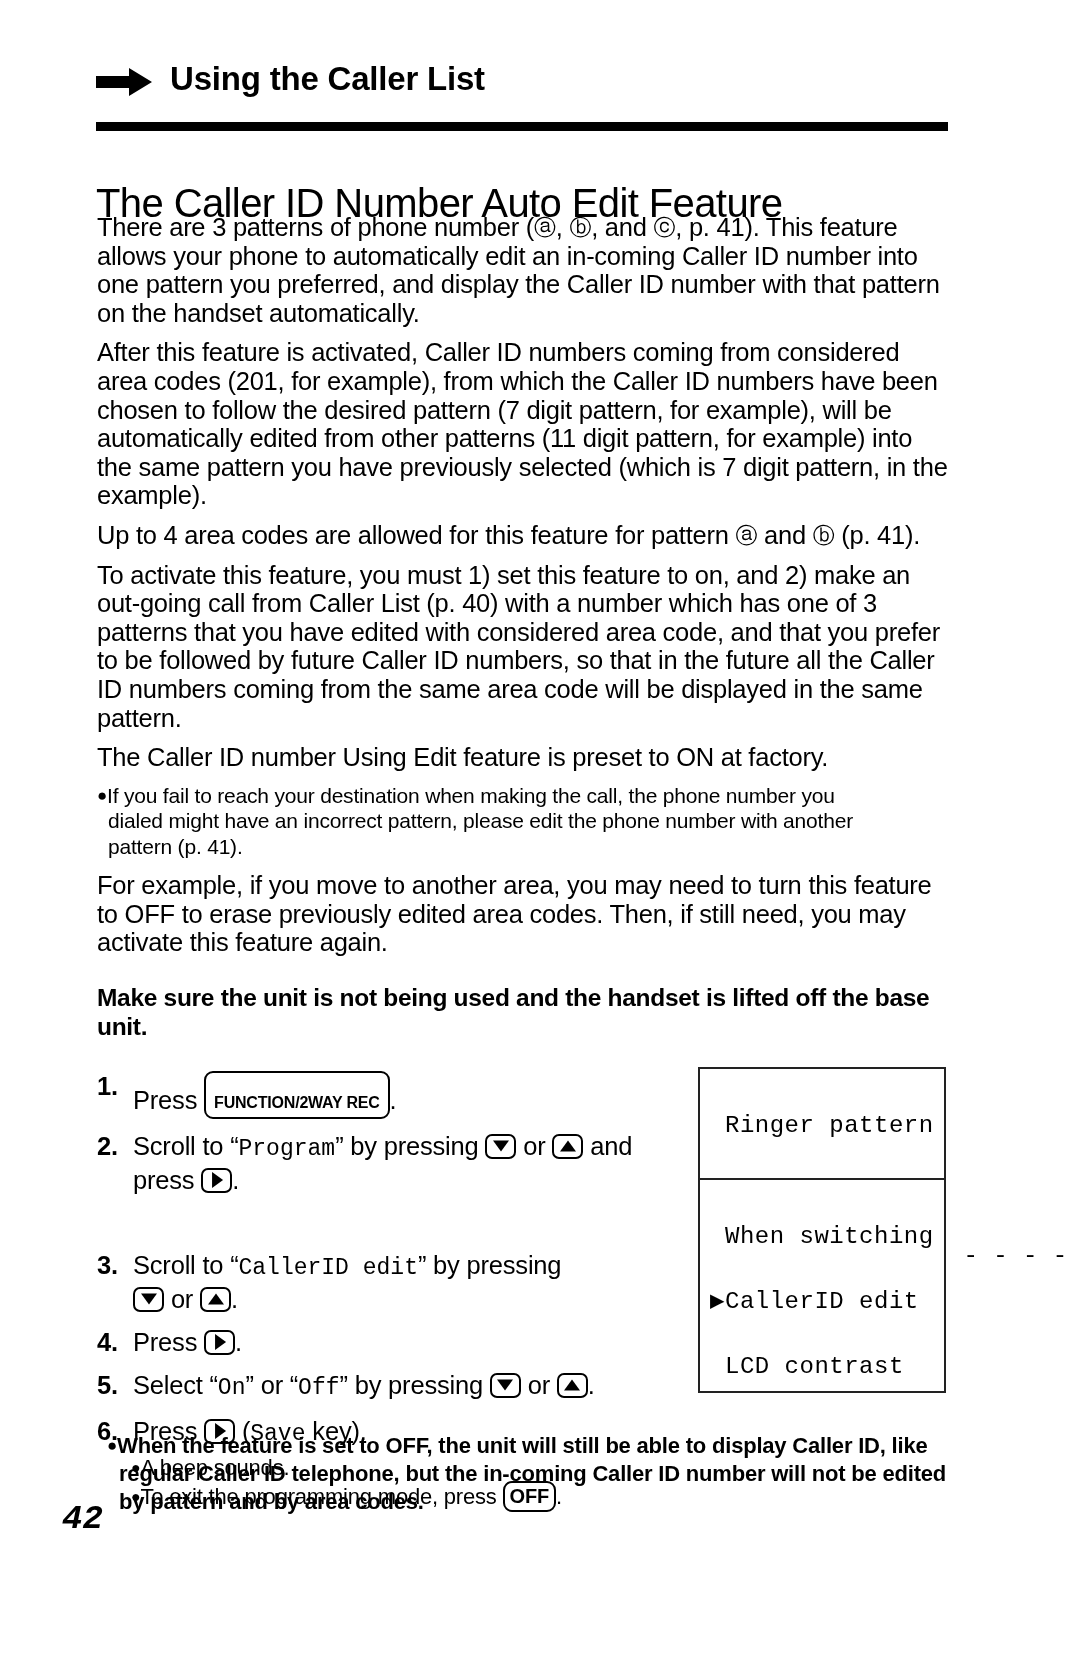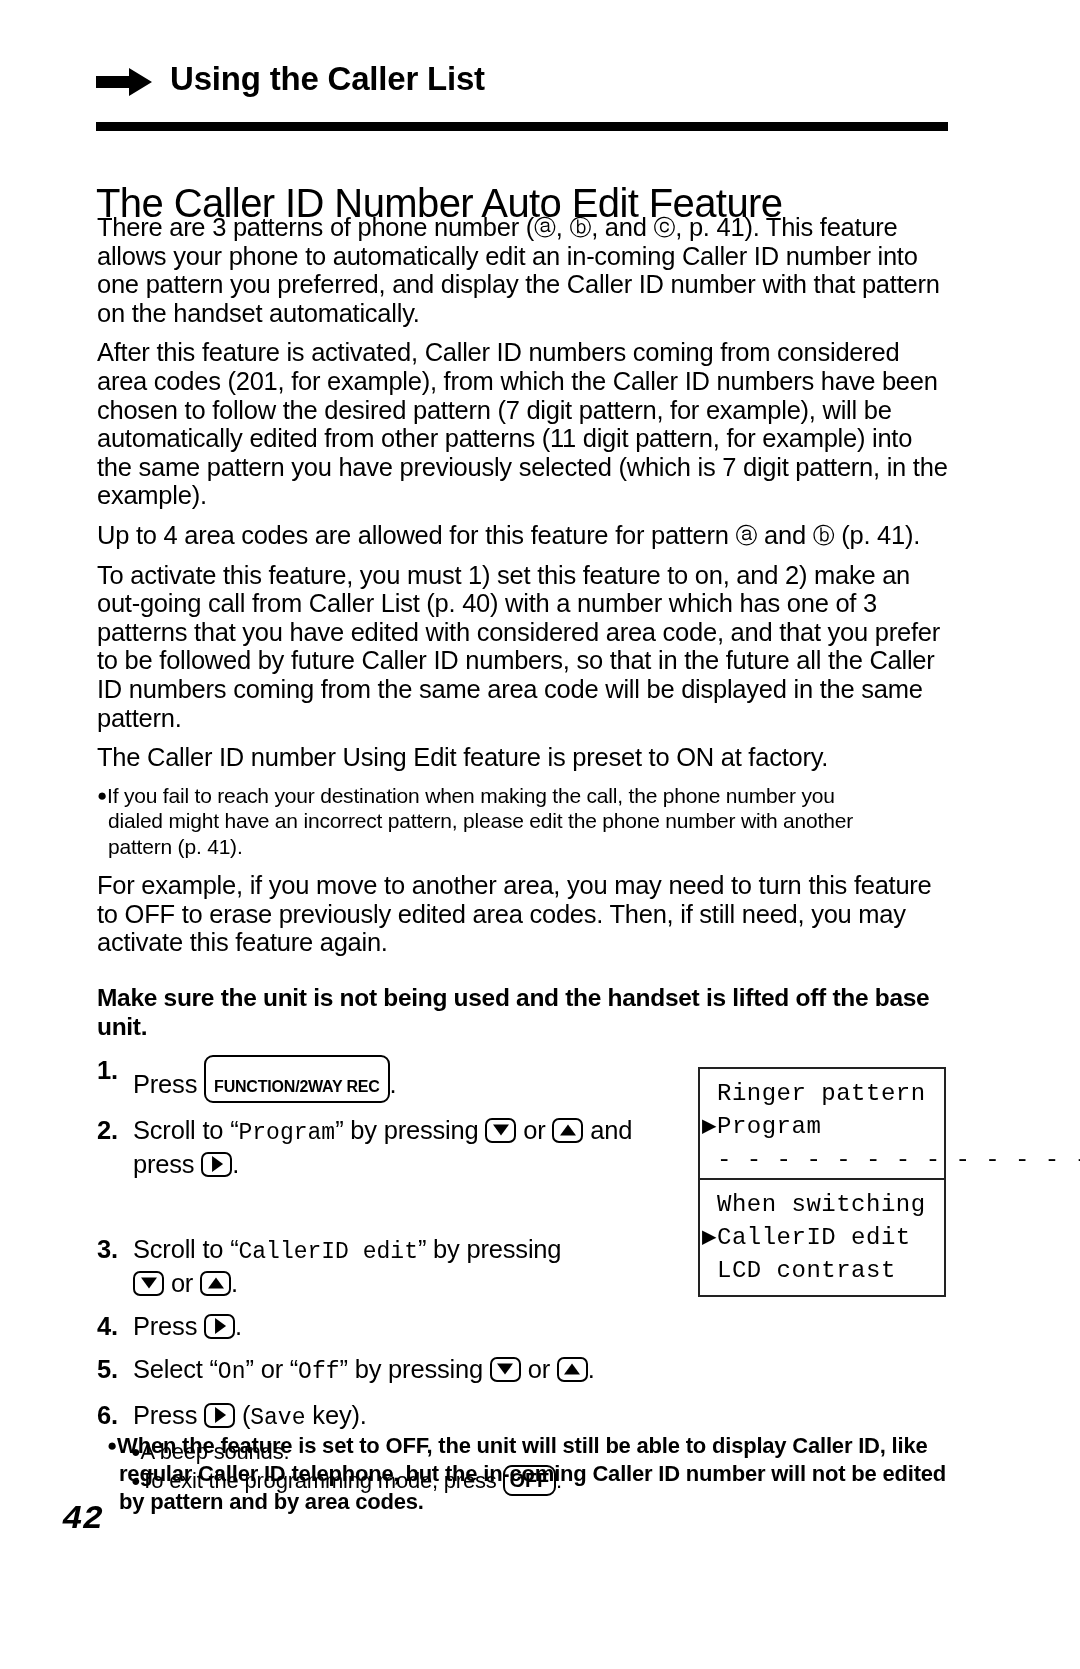--- a/index.html
+++ b/index.html
@@ -95,21 +95,21 @@
     font-size: 21px;
     line-height: 25.5px;
     letter-spacing: -0.2px;
     padding-left: 0;
   }
   .note .note-line { display: block; }
   .note .note-line.indent { padding-left: 11px; }
   .note-bullet { font-size: 17px; vertical-align: 2px; }
 
   .bold-note {
-    margin: 26px 0 14px 0;
+    margin: 26px 0 30px 0;
     font-size: 24.5px;
     font-weight: bold;
     line-height: 29px;
     letter-spacing: -0.3px;
   }
 
   
   .steps { margin-top: 6px; }
   .step {
     display: flex;
@@ -198,21 +198,22 @@
     background: #fff;
     font-family: "Liberation Mono", "DejaVu Sans Mono", monospace;
     font-size: 24px;
     line-height: 33px;
     letter-spacing: 0.5px;
     padding: 8px 0 8px 0;
   }
   .lcd-line {
     display: block;
     white-space: pre;
-    padding-left: 2px;
+    padding-left: 10px;
+    margin-top: 32px;
   }
   .lcd-line .caret { display: inline-block; width: 15px; }
 
   #lcd-1 { left: 698px; top: 1067px; width: 248px; }
   #lcd-2 { left: 698px; top: 1178px; width: 248px; }
 
   
   .final-note {
     position: absolute;
     left: 107px;

